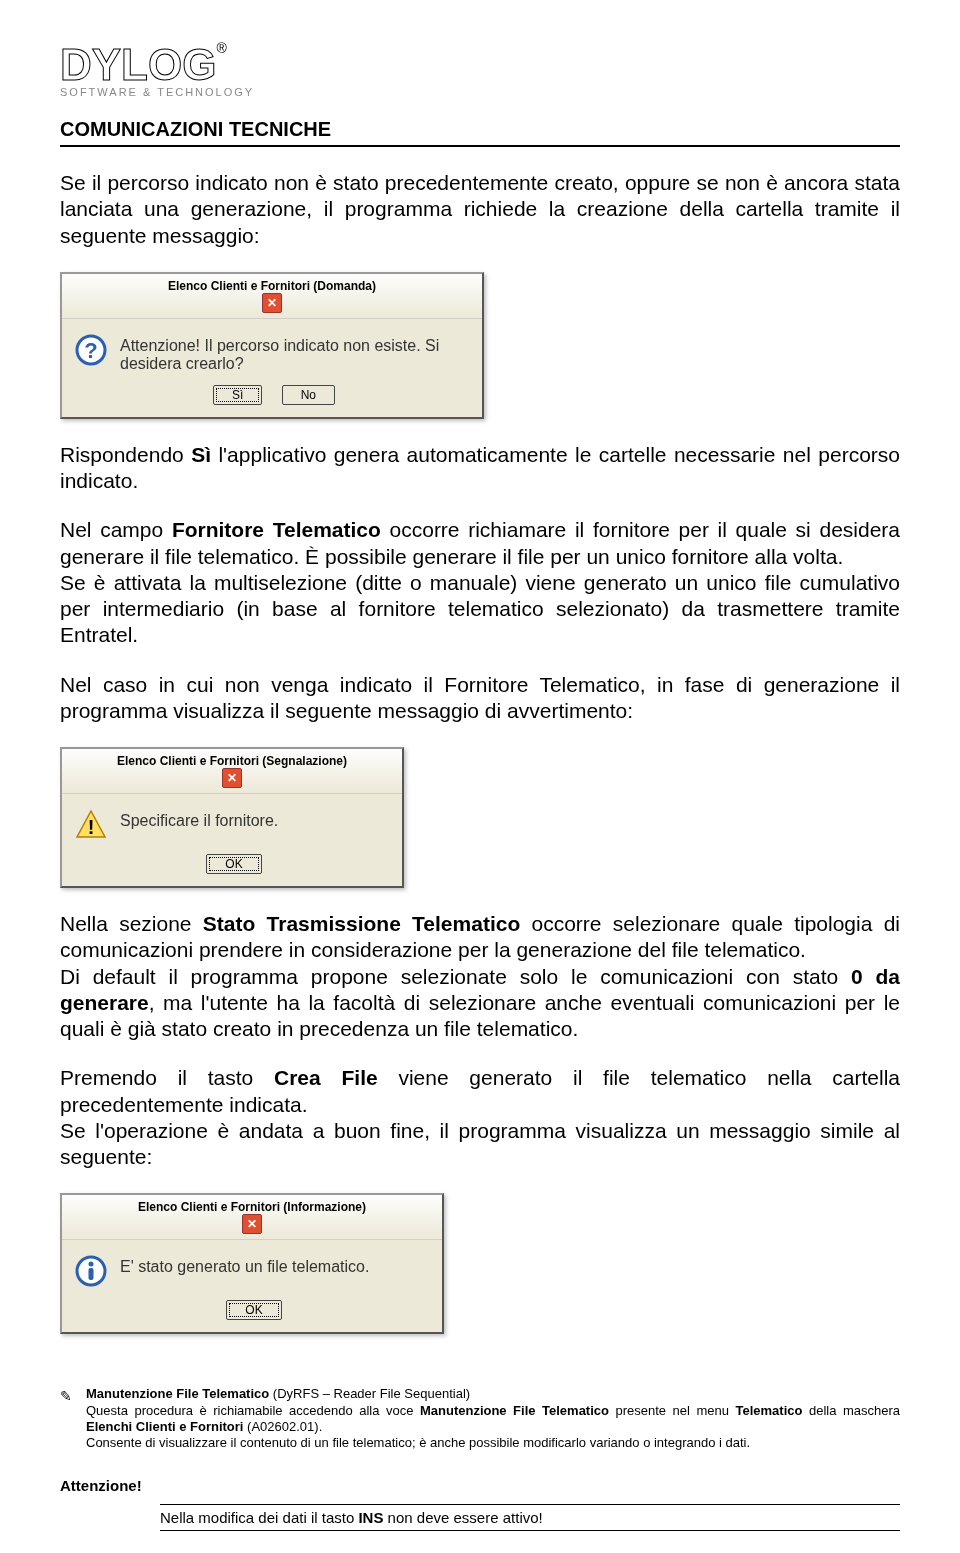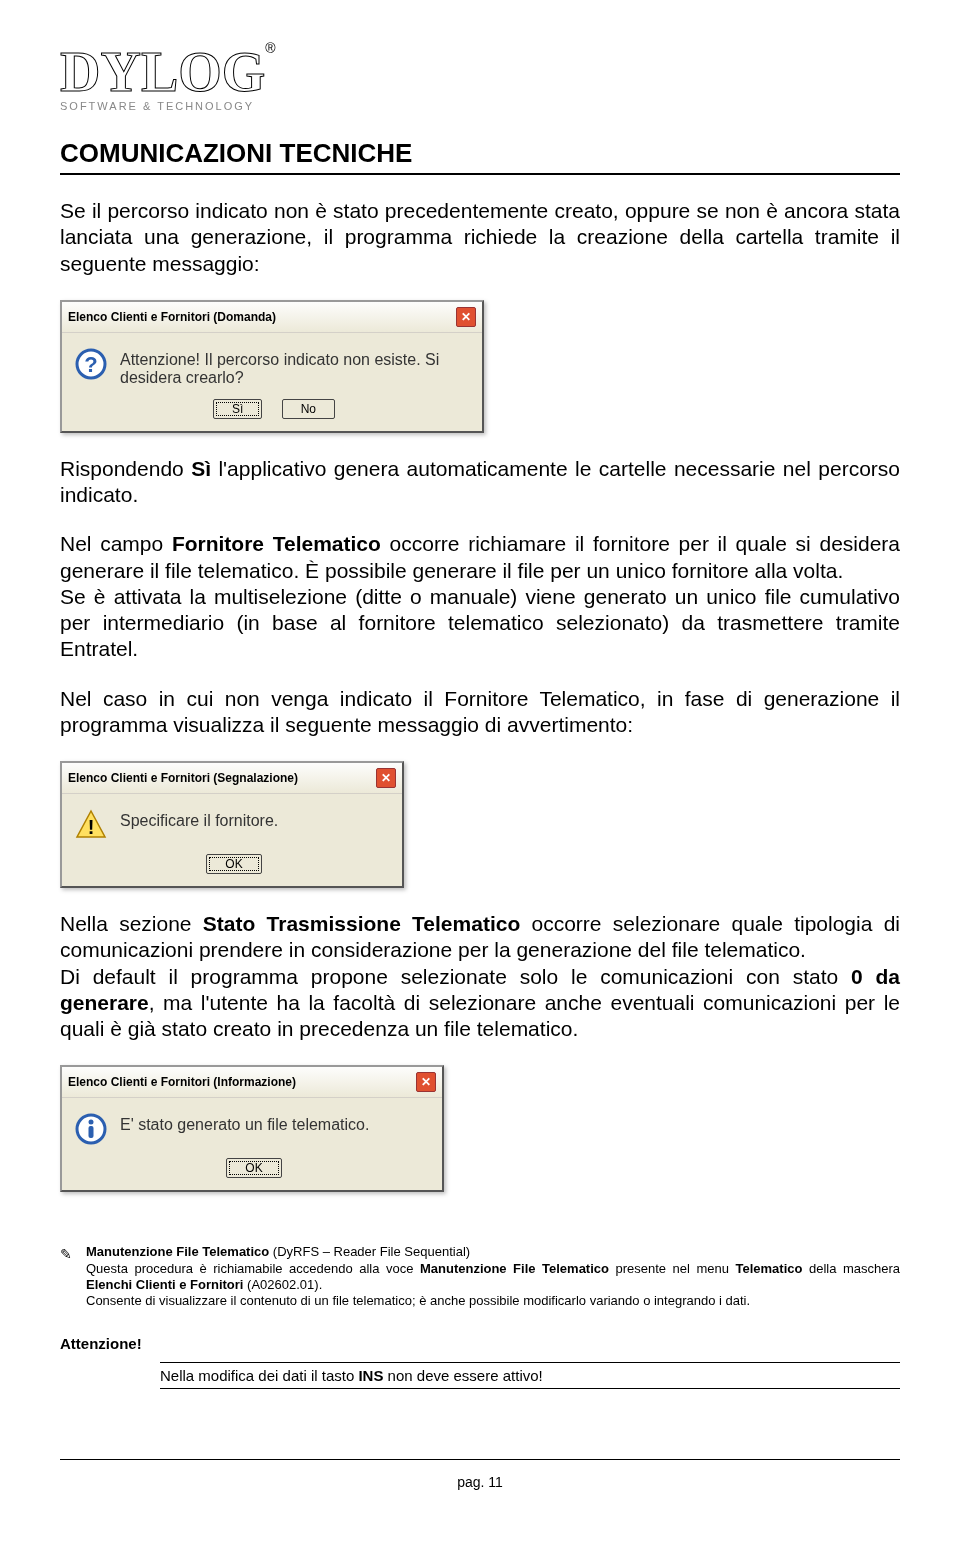--- a/index.html
+++ b/index.html
@@ -10,23 +10,23 @@
     color: #000;
     width: 960px;
   }
   .page {
     padding: 40px 60px 30px 60px;
   }
   .header-logo {
     margin-bottom: 4px;
   }
   .logo-text {
-    font-family: Liberation Serif, serif;
+    font-family: Liberation Sans, sans-serif;
     font-weight: 900;
-    font-size: 56px;
+    font-size: 44px;
     letter-spacing: 0px;
     color: #000;
     position: relative;
     display: inline-block;
     -webkit-text-stroke: 1px #000;
     -webkit-text-fill-color: #fff;
   }
   .logo-reg {
     font-size: 14px;
     vertical-align: top;
@@ -35,23 +35,23 @@
   }
   .logo-sub {
     font-size: 11px;
     letter-spacing: 2px;
     color: #888;
     margin-top: -4px;
   }
   .section-title {
     font-family: Arial, sans-serif;
     font-weight: 900;
-    font-size: 26px;
+    font-size: 20px;
     letter-spacing: 0;
-    margin-top: 26px;
+    margin-top: 20px;
   }
   hr.rule {
     margin: 4px 0 20px 0;
     border: none;
     border-top: 2px solid #000;
   }
   .body-text {
     font-size: 21px;
     line-height: 1.25;
     text-align: justify;
@@ -69,20 +69,21 @@
     box-shadow: 2px 2px 4px rgba(0,0,0,0.25);
   }
   .dialog-title {
     background: linear-gradient(to bottom, #fdfdfc, #ece9d8);
     border-bottom: 1px solid #d4d0c8;
     padding: 5px 6px;
     display: flex;
     align-items: center;
     justify-content: space-between;
     font-weight: bold;
+    flex-direction: column;
   }
   .dialog-close {
     width: 18px;
     height: 18px;
     background: #e05030;
     border: 1px solid #933;
     border-radius: 2px;
     display: flex;
     align-items: center;
     justify-content: center;
@@ -239,20 +240,24 @@
     <div class="dialog-buttons">
       <button class="win-btn default">OK</button>
     </div>
   </div>
 
   <div class="body-text">
     <span>Nella sezione </span><b>Stato Trasmissione Telematico</b><span> occorre selezionare quale tipologia di comunicazioni prendere in considerazione per la generazione del file telematico.</span><br>
     <span>Di default il programma propone selezionate solo le comunicazioni con stato </span><b>0 da generare</b><span>, ma l'utente ha la facoltà di selezionare anche eventuali comunicazioni per le quali è già stato creato in precedenza un file telematico.</span>
   </div>
 
+  <div class="body-text">
+    <span>Premendo il tasto </span><b>Crea File</b><span> viene generato il file telematico nella cartella precedentemente indicata.</span><br>
+    <span>Se l'operazione è andata a buon fine, il programma visualizza un messaggio simile al seguente:</span>
+  </div>
 
   <div class="dialog" style="width:380px">
     <div class="dialog-title">
       <span>Elenco Clienti e Fornitori   (Informazione)</span>
       <span class="dialog-close">✕</span>
     </div>
     <div class="dialog-body">
       <div class="dialog-icon info-icon">
         <svg viewBox="0 0 32 32">
             <circle cx="16" cy="16" r="14" fill="#fff" stroke="#2b5fb0" stroke-width="3"></circle>

